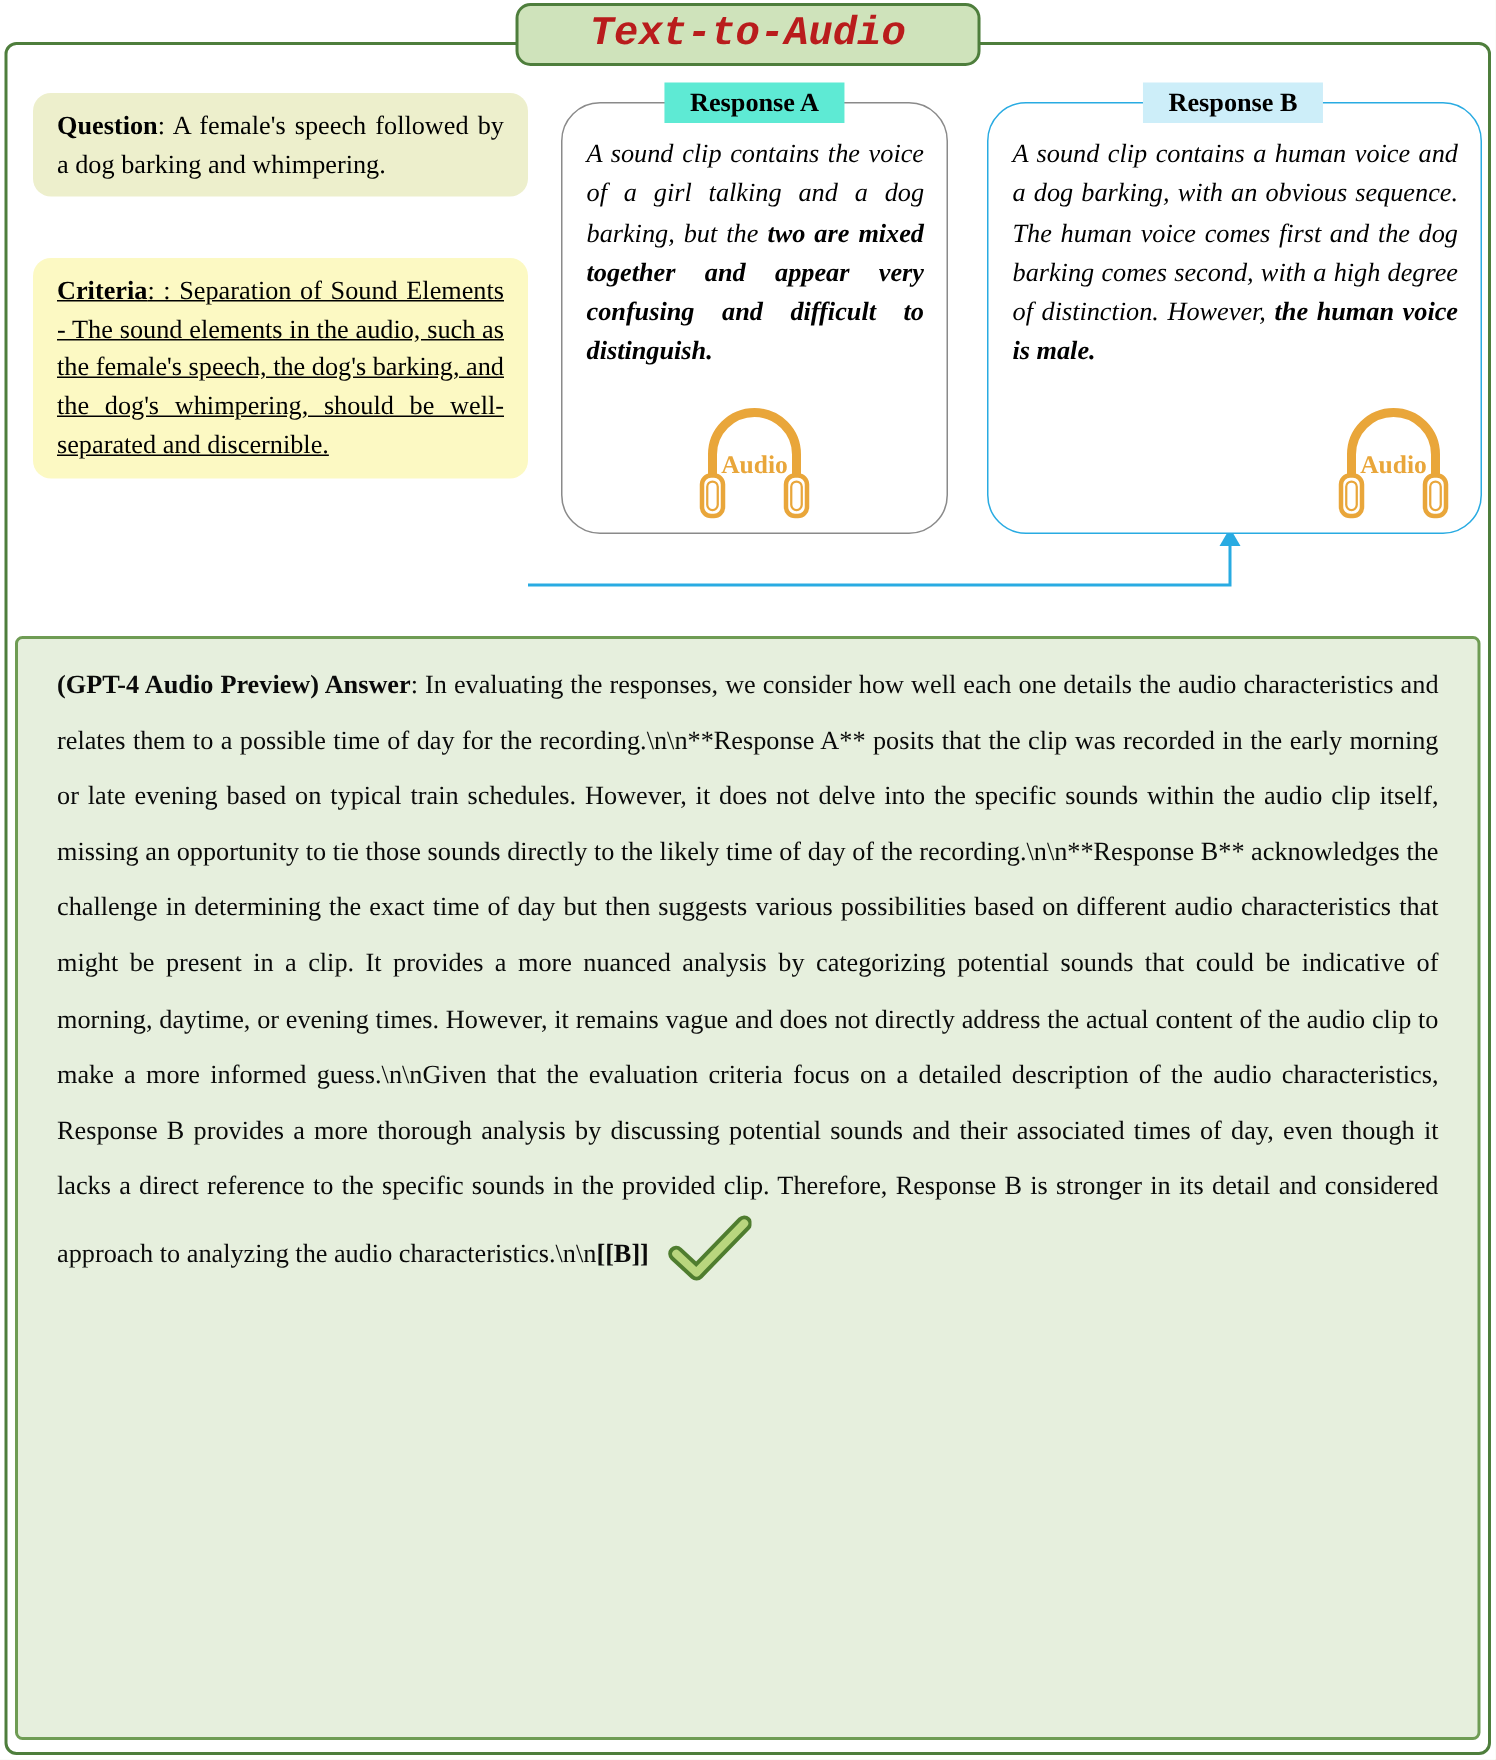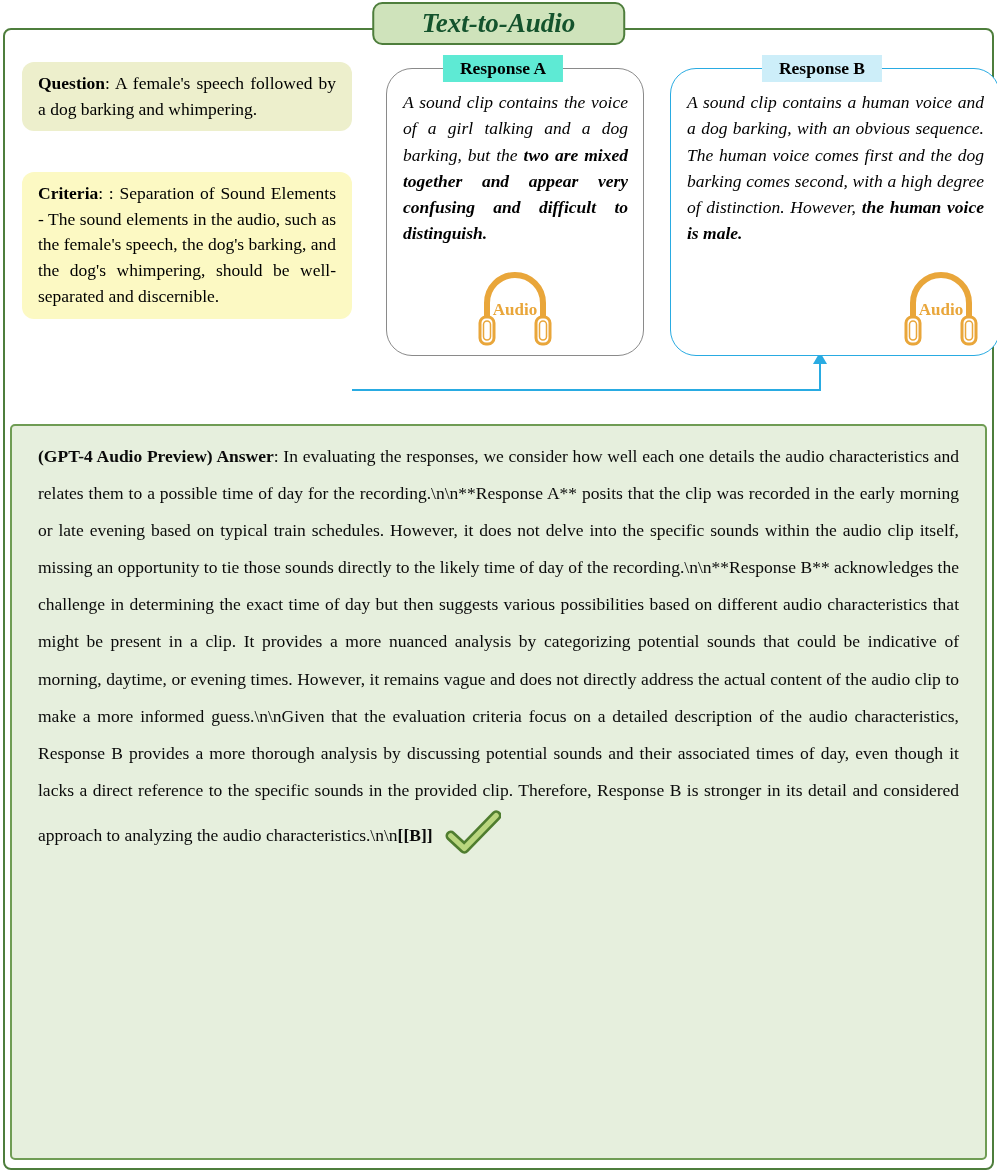--- a/index.html
+++ b/index.html
@@ -24,54 +24,53 @@
 
   .title-banner {
     position: absolute;
     top: 2px; left: 50%;
     transform: translateX(-50%);
     background: #cfe3bb;
     border: 2.5px solid #4e7e3c;
     border-radius: 10px;
     padding: 4px 48px;
     z-index: 6;
-    font-family: Liberation Serif, serif;
+    font-family: Liberation Mono, monospace;
     font-style: italic;
     font-weight: bold;
     font-size: 27px;
-    color: #14532d;
+    color: #b91c1c;
     white-space: nowrap;
     text-align: right;
   }
 
   .side-box {
     position: absolute;
     left: 22px;
     width: 330px;
     font-size: 17.5px;
     line-height: 1.47;
     text-align: justify;
     color: #000;
     padding: 9px 16px;
   }
   .question-box { top: 62px; background: #edefcc; border-radius: 12px; }
-  .criteria-box { top: 172px; background: #fcf9c3; border-radius: 12px; }
+  .criteria-box { top: 172px; background: #fcf9c3; border-radius: 12px; text-decoration: underline; }
   .preference-box {
     top: 368px; background: #d5effa; border-radius: 10px;
     text-align: left; white-space: nowrap;
   }
 
   .card {
     position: absolute;
     top: 68px;
     height: 288px;
     background: #ffffff;
     border-radius: 26px;
     z-index: 2;
-    margin-left: 12px;
   }
   .card-a { left: 374px; width: 258px; border: 1.5px solid #8a8a8a; }
   .card-b { left: 658px; width: 330px; border: 1.5px solid #29abe2; }
 
   .card-text {
     padding: 20px 15px 0 16px;
     font-style: italic;
     font-size: 17.5px;
     line-height: 1.5;
     text-align: justify;

